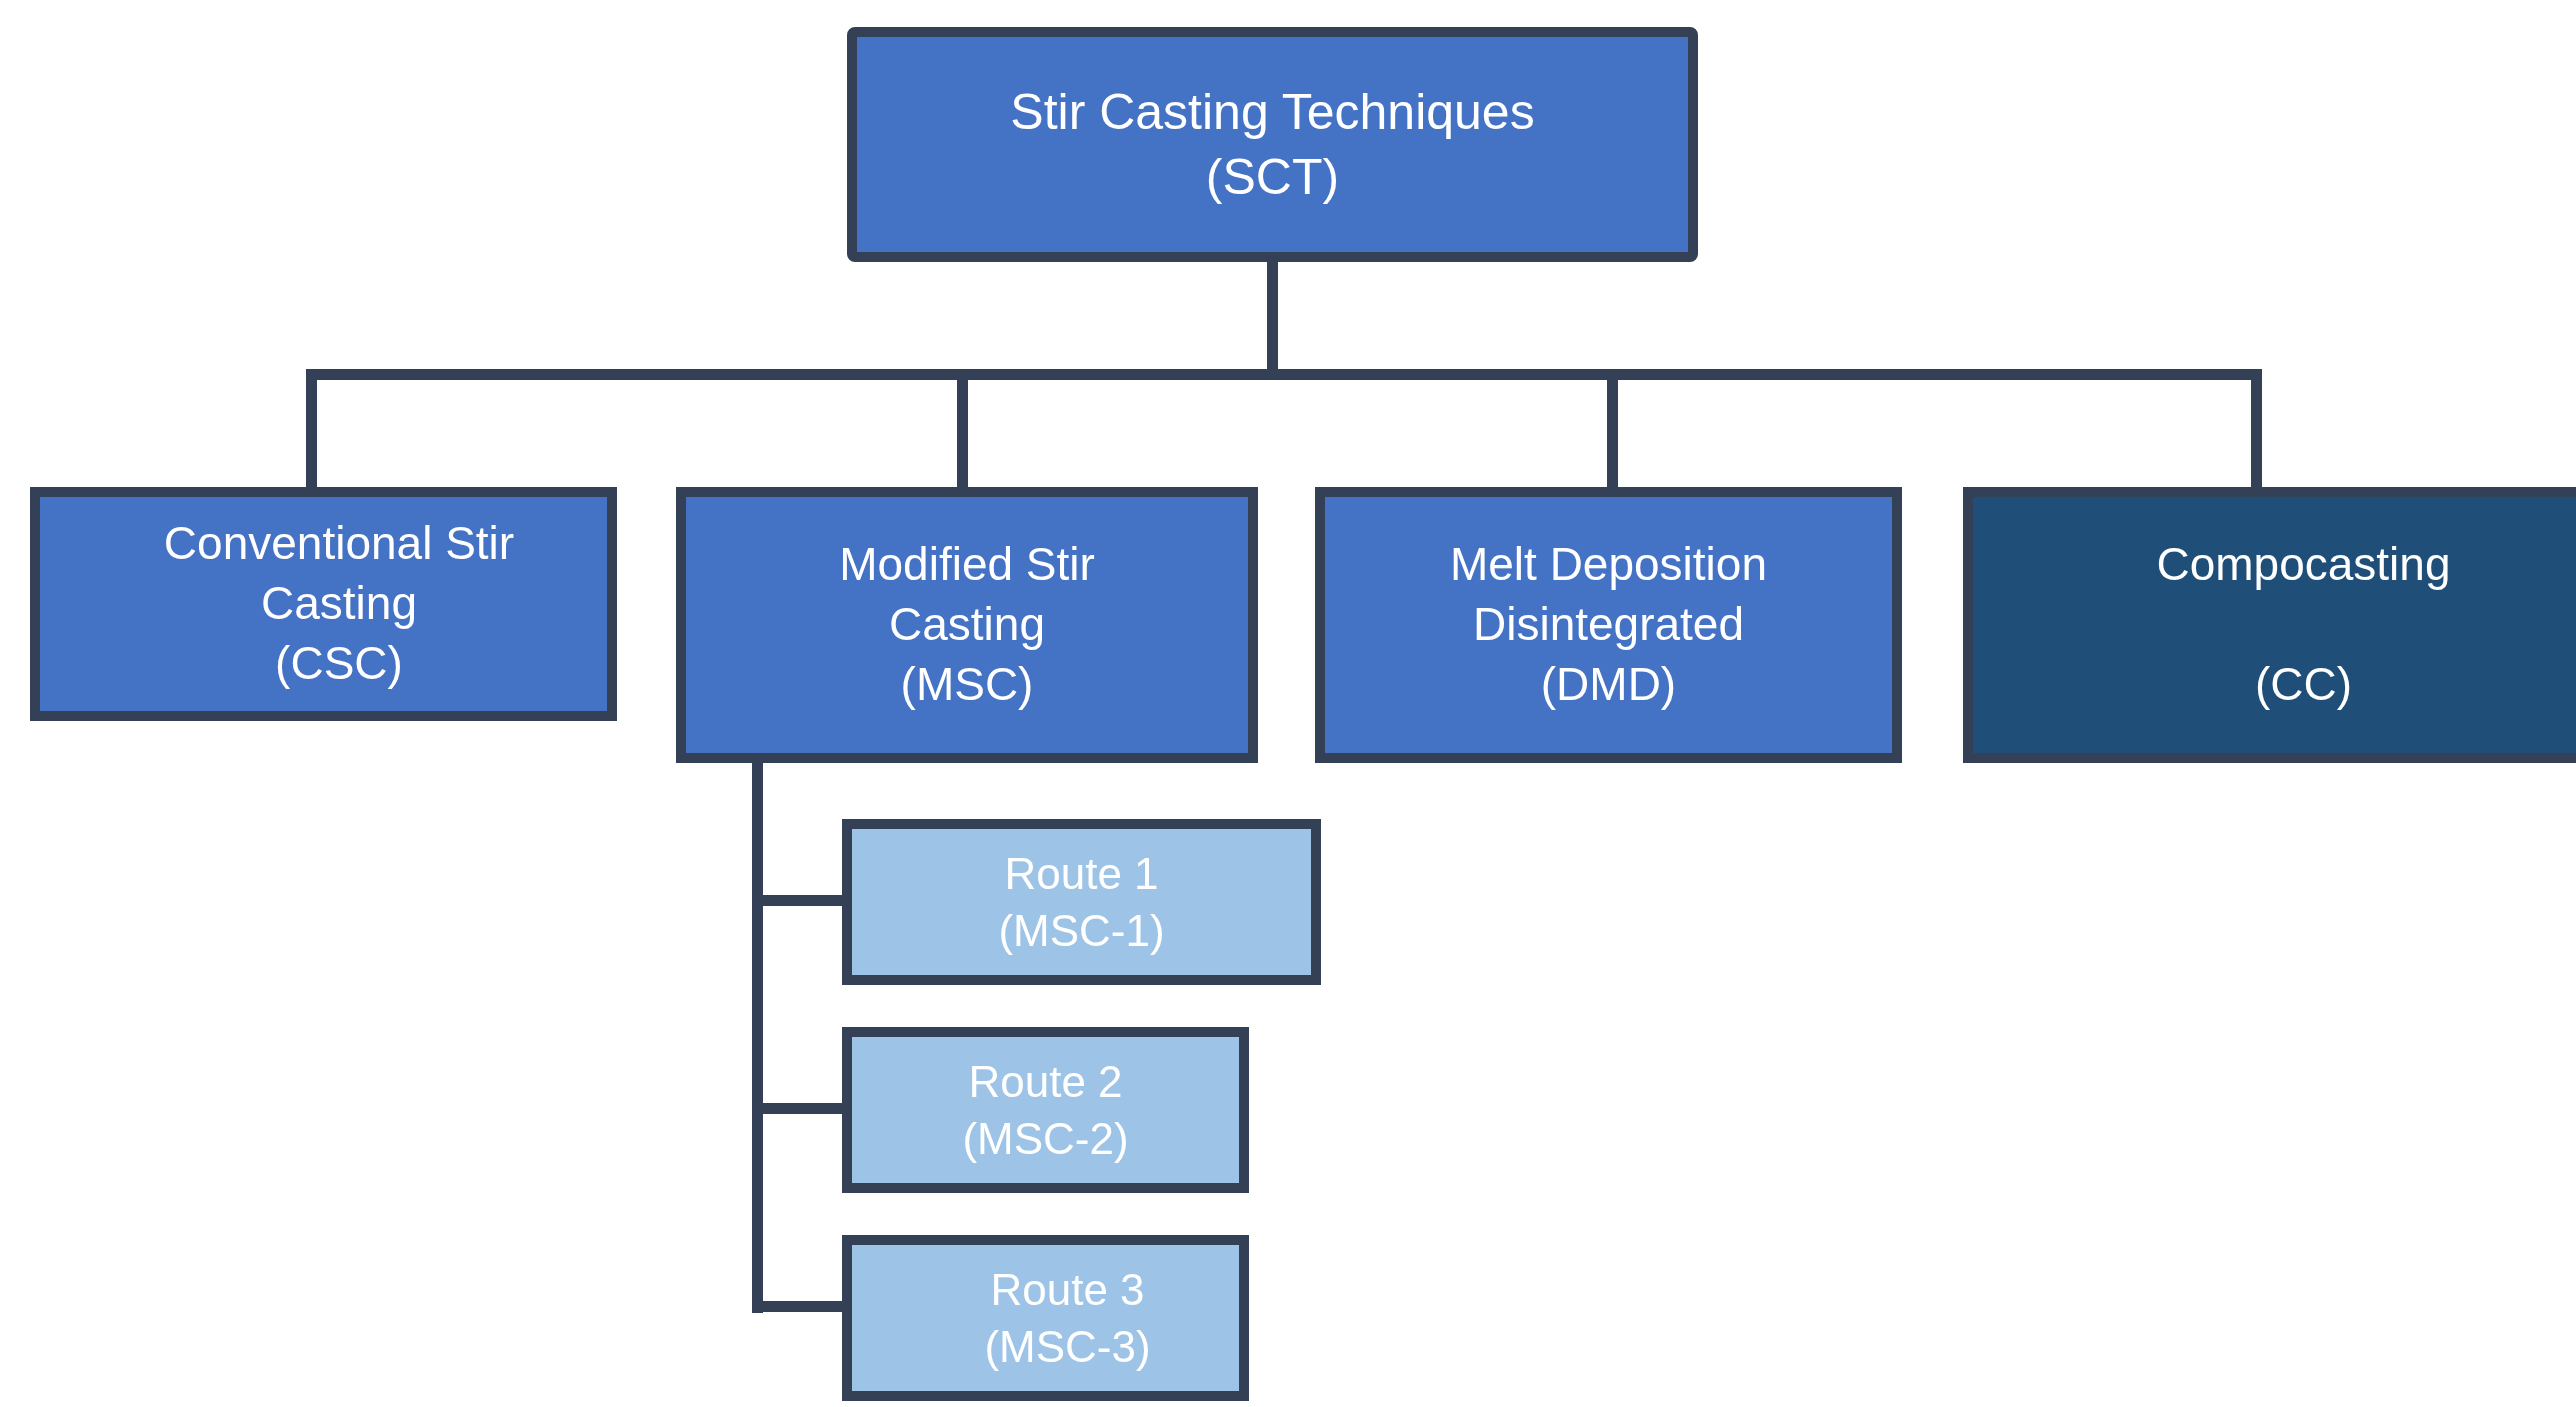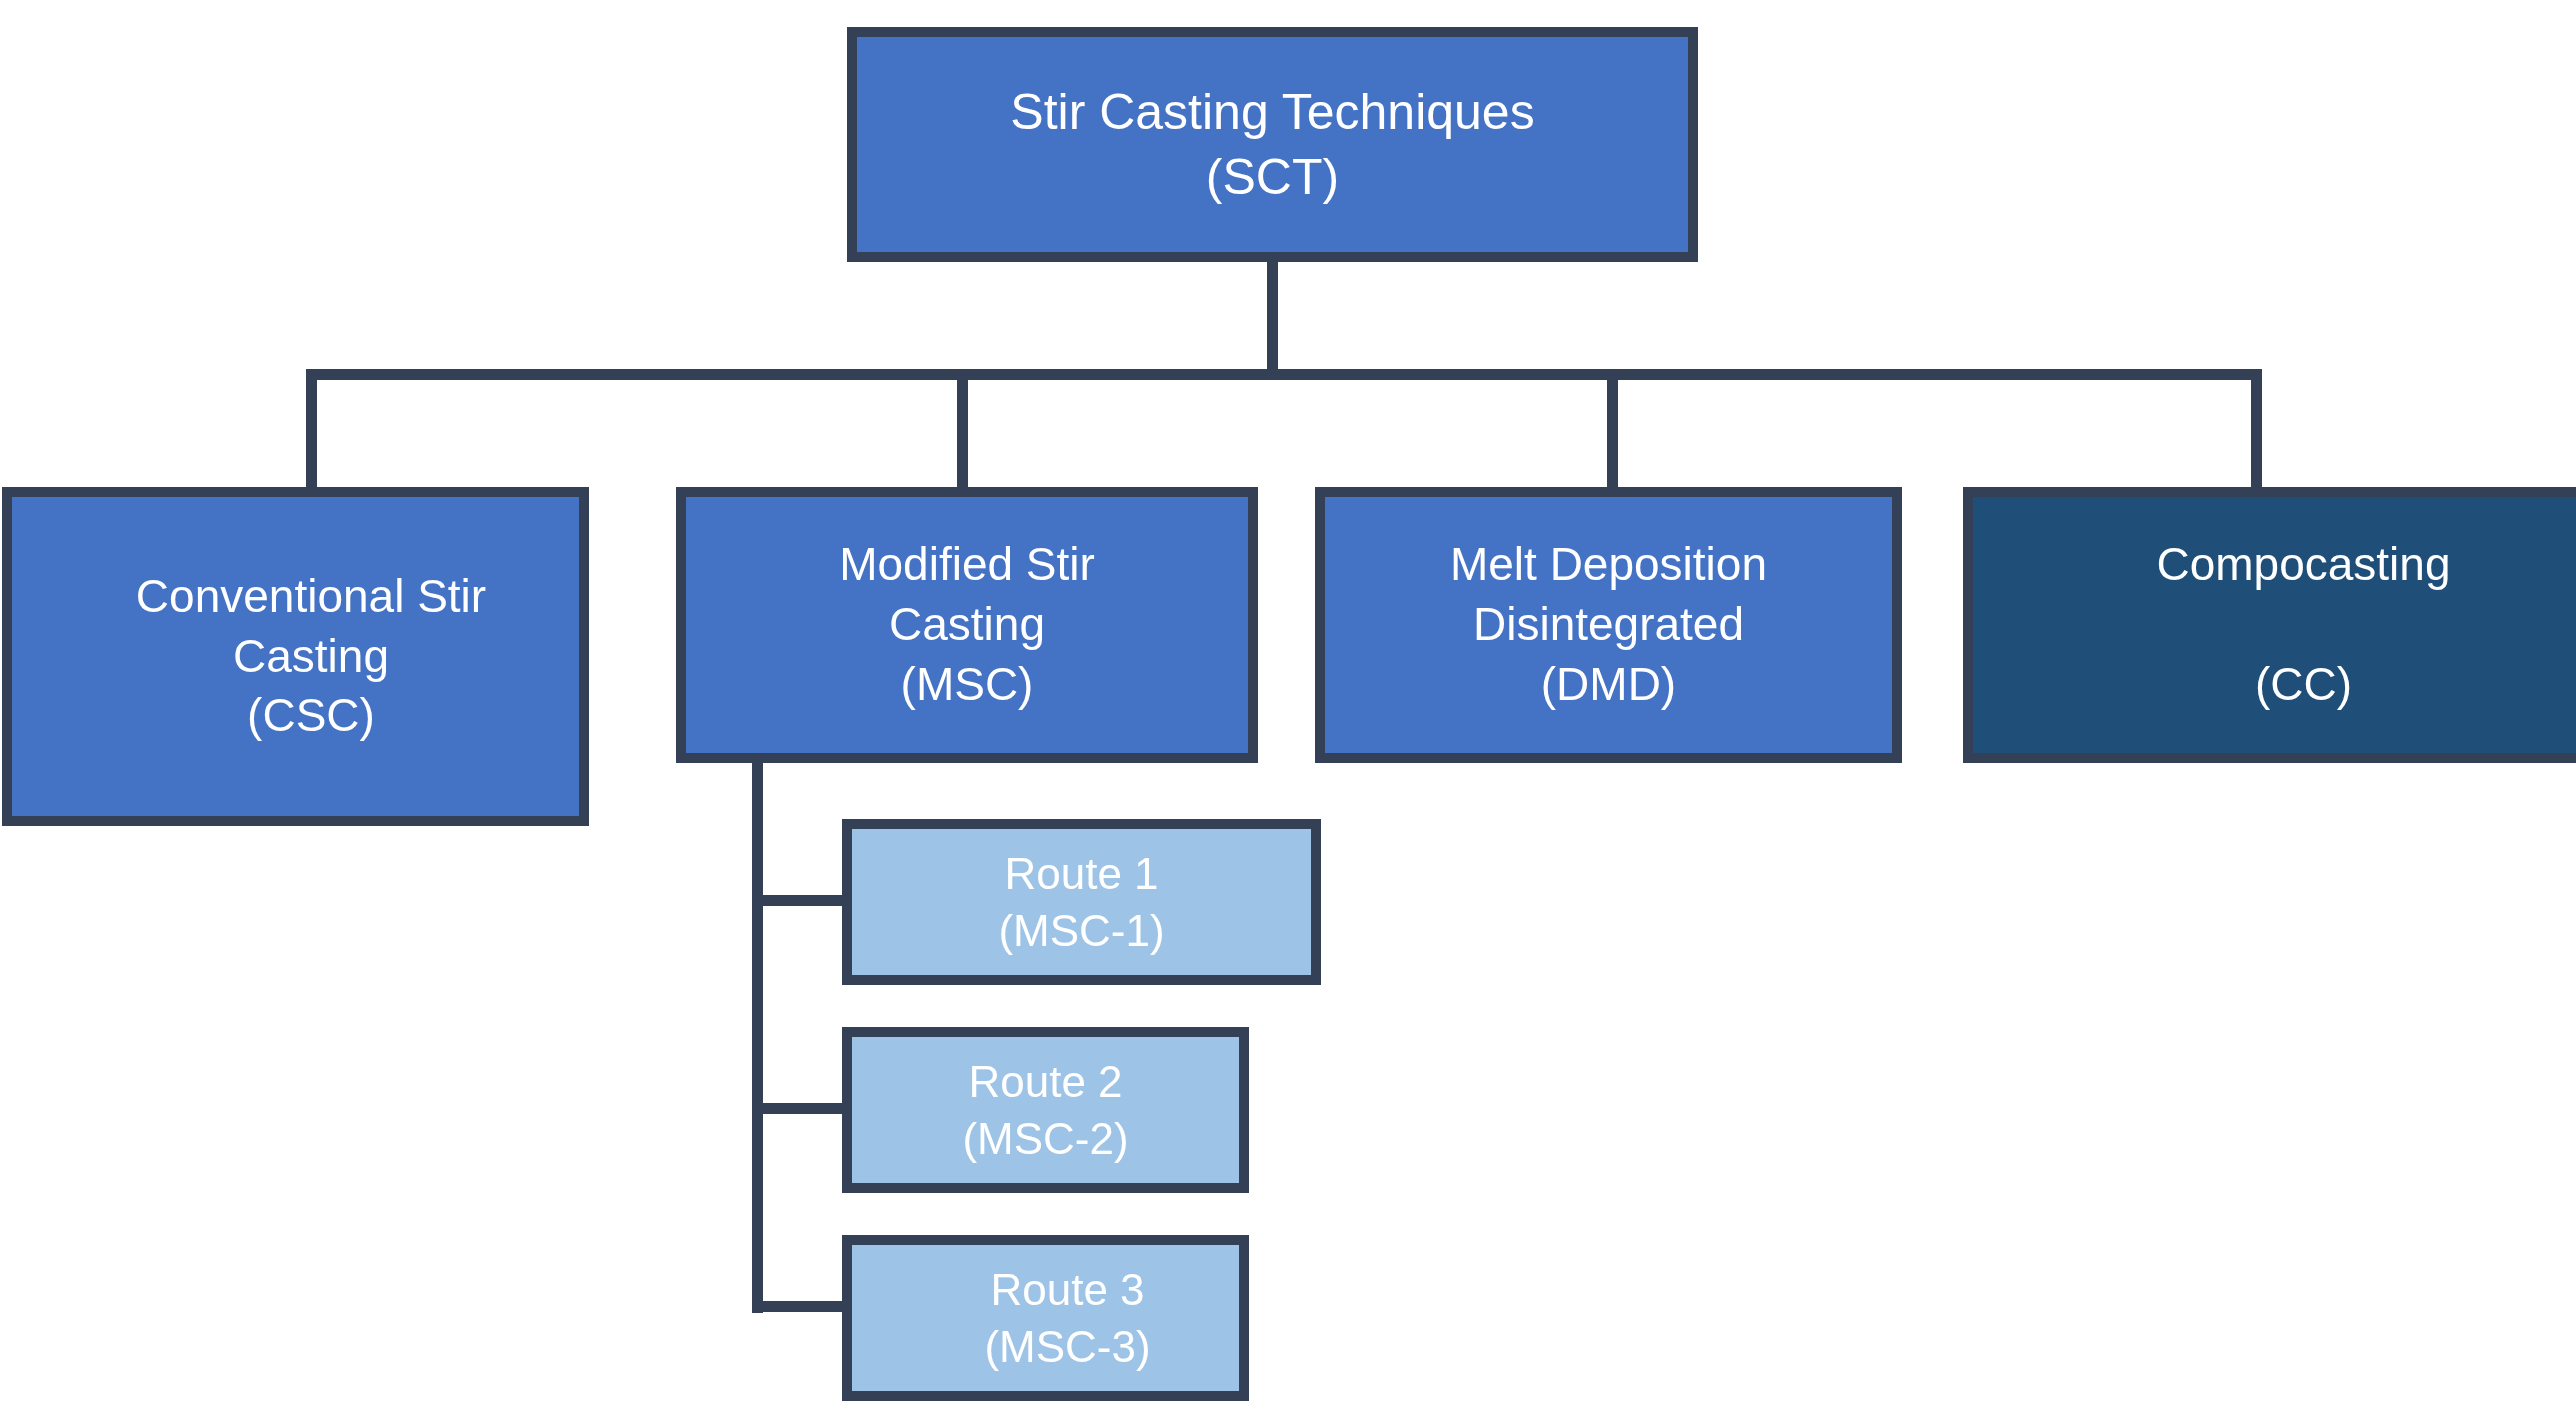--- a/index.html
+++ b/index.html
@@ -29,20 +29,21 @@
     border-style: solid;
     border-color: #334056;
     line-height: 1.30;
     white-space: pre-line;
   }
 
   .node.level1 {
     background: #4472C4;
     border-width: 10.4px;
     font-size: 50px;
+    border-radius: 8px;
   }
   .node.level2 {
     background: #4472C4;
     border-width: 10.4px;
     font-size: 46px;
   }
   .node.level2.accent {
     background: #1F4E79;
   }
   .node.level3 {
@@ -78,21 +79,21 @@
 
   <div class="conn" style="left:752px; top:895px; width:95px; height:11.4px;"></div>
   <div class="conn" style="left:752px; top:1103px; width:95px; height:11.4px;"></div>
   <div class="conn" style="left:752px; top:1301px; width:95px; height:11.4px;"></div>
 
   <div class="node level1" style="left:847px; top:27.4px; width:851px; height:235px;">
     <span class="line">Stir Casting Techniques</span>
     <span class="line">(SCT)</span>
   </div>
 
-  <div class="node level2" style="left:2px; top:487px; width:587px; height:339px;padding-left:31px;">
+  <div class="node level2" style="left:30px; top:487px; width:587px; height:234px;padding-left:31px;">
     <span class="line">Conventional Stir</span>
     <span class="line">Casting</span>
     <span class="line">(CSC)</span>
   </div>
 
   <div class="node level2" style="left:676px; top:487px; width:582px; height:276px;">
     <span class="line">Modified Stir</span>
     <span class="line">Casting</span>
     <span class="line">(MSC)</span>
   </div>

